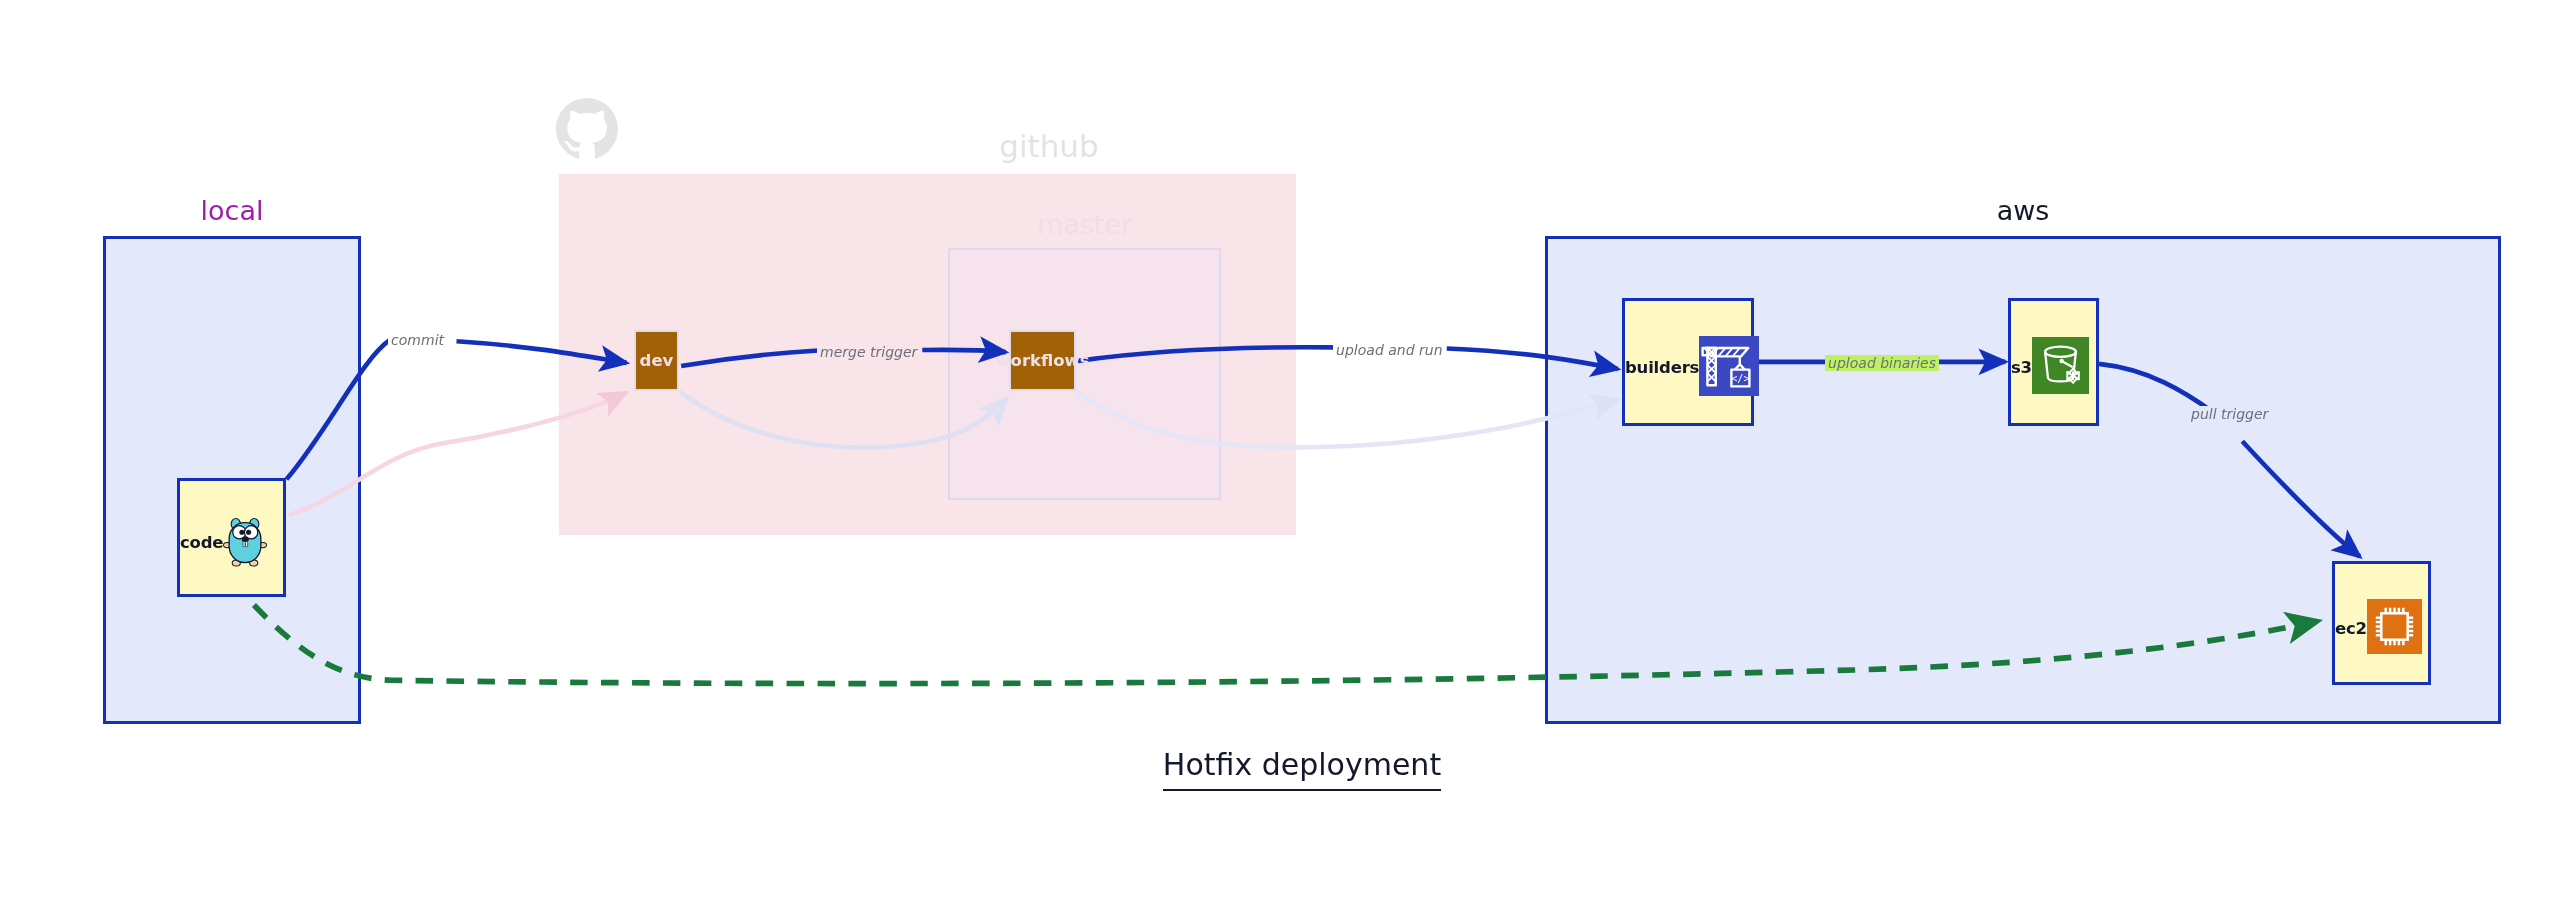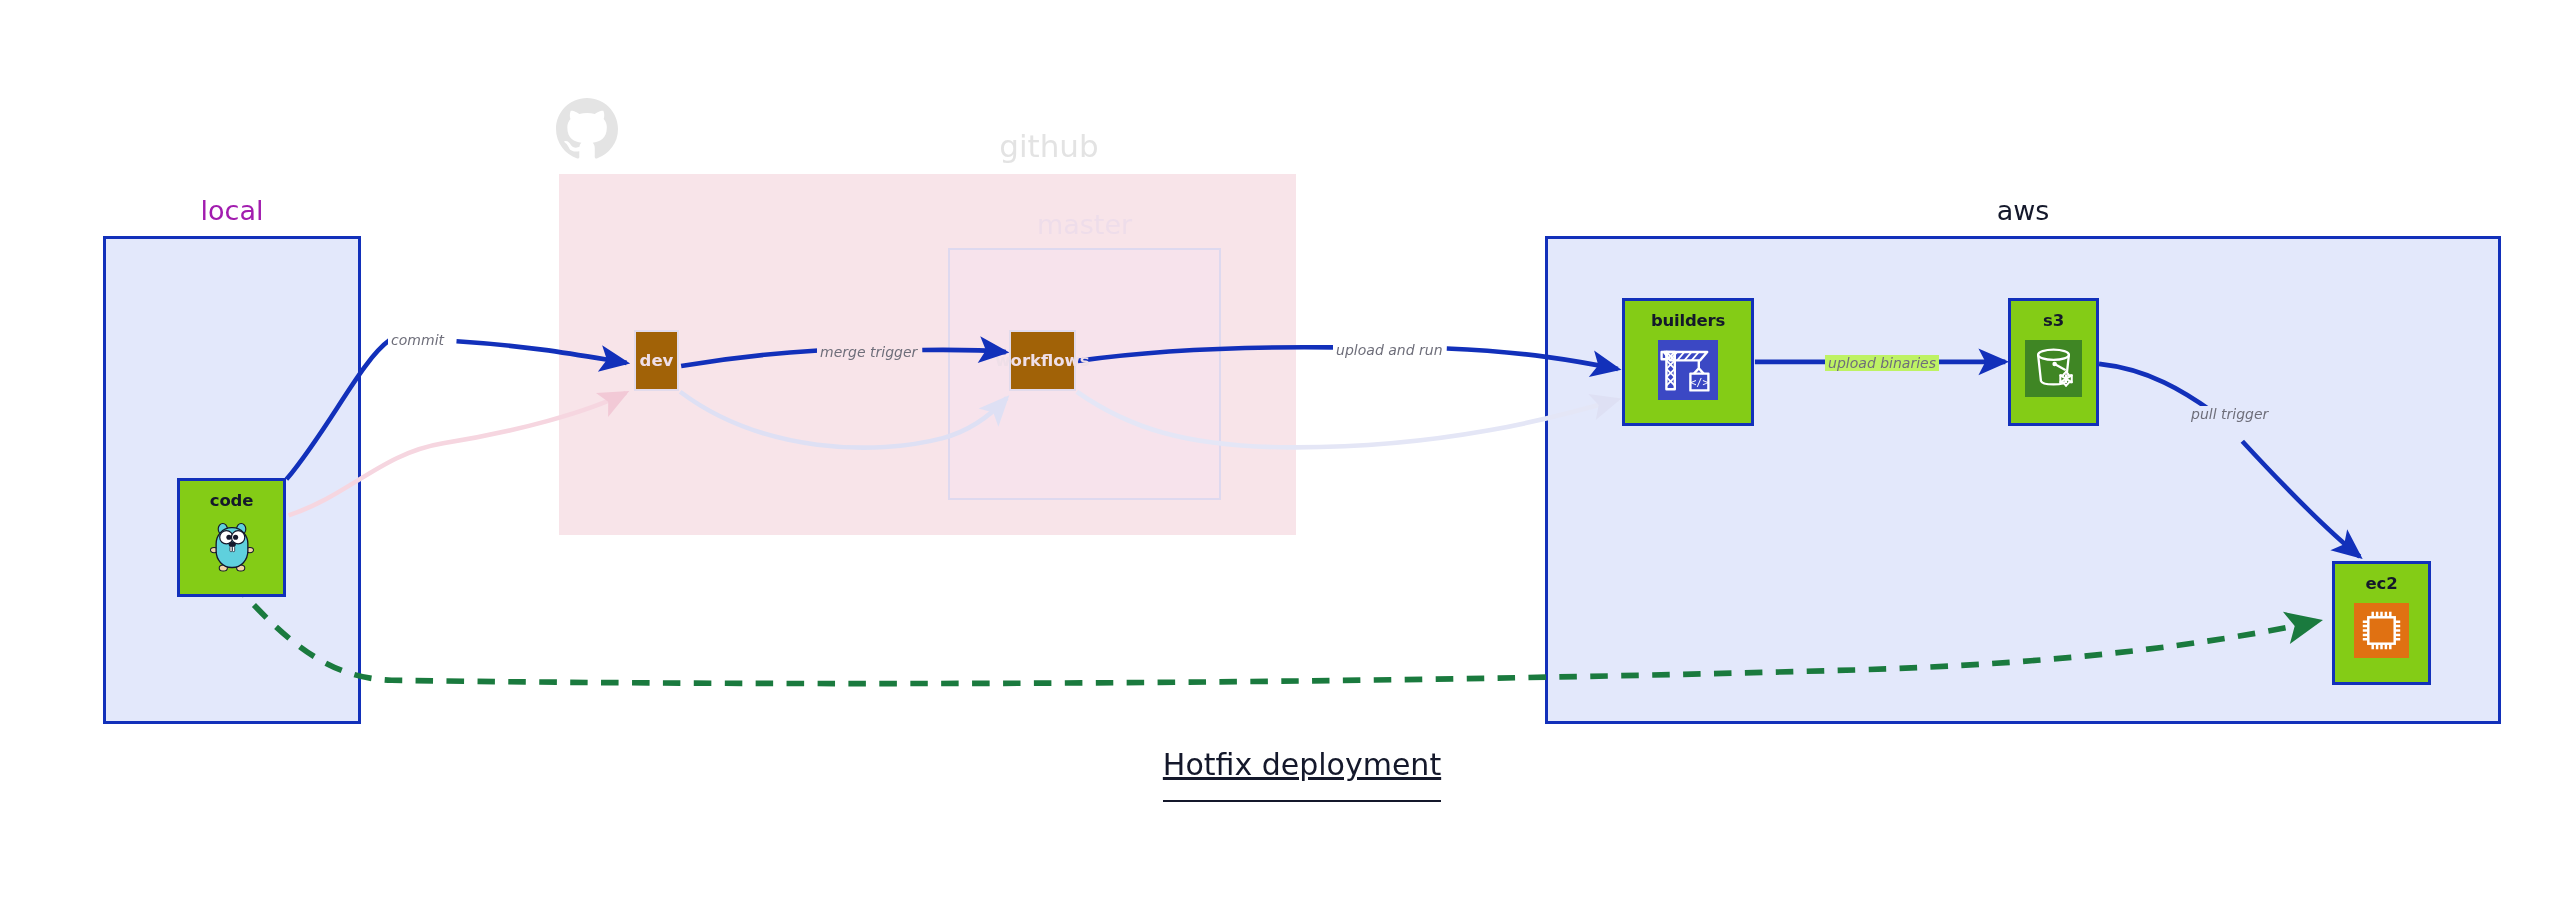--- a/index.html
+++ b/index.html
@@ -21,22 +21,22 @@
 
   #grp-master{left:948px;top:248px;width:273px;height:252px;
     background:#f7e3ec;border:2.1px solid #ded9ef;}
   #lbl-master{left:948px;top:209px;width:273px;font-size:27px;color:#eeddea;text-align:center;}
 
   #grp-aws{left:1545px;top:236px;width:956px;height:488px;
     background:#e3e8fb;border:3.6px solid #1230ba;}
   #lbl-aws{left:1545px;top:195px;width:956px;font-size:27px;color:#14182b;}
 
   
-  .node{position:absolute;box-sizing:border-box;background:#84cc16;
-    border:3.6px solid #1230ba;display:flex;flex-direction:column;
+  .node{position:absolute;box-sizing:border-box;background:#fef9c3;
+    border:3.6px solid #1230ba;display:flex;flex-direction:row;
     align-items:center;}
   .node .node-title{font-size:16.5px;font-weight:bold;color:#14182b;
     margin-top:10.3px;font-family:"DejaVu Sans",sans-serif;letter-spacing:-0.2px;}
   .node .node-icon{margin-top:9.3px;}
 
   #node-code{left:177px;top:478px;width:109px;height:119px;}
   #node-builders{left:1622px;top:298px;width:132px;height:128px;}
   #node-s3{left:2008px;top:298px;width:91px;height:128px;}
   #node-ec2{left:2332px;top:561px;width:99px;height:124px;text-align:right;}
 
@@ -58,21 +58,21 @@
   .edge-label.on-pink{background:transparent;}
   #el-commit{left:388px;top:332px;}
   #el-merge{left:817px;top:344px;background:#f8e4e9;}
   #el-upload-run{left:1333px;top:342px;}
   #el-upload-bin{left:1825px;top:355px;background:#bef264;}
   #el-pull{left:2188px;top:406px;background:#e3e8fb;}
 
   
   #caption{position:absolute;left:0;top:747px;width:2604px;text-align:center;
     font-size:30px;color:#14182b;font-family:"DejaVu Sans",sans-serif;}
-  #caption span{border-bottom:2.6px solid #14182b;padding-bottom:18px;text-decoration:underline;}
+  #caption span{border-bottom:2.6px solid #14182b;padding-bottom:7px;}
 
   
   #gh-logo{position:absolute;left:556px;top:98px;width:62px;height:62px;opacity:1;}
 </style>
 </head>
 <body>
 
 <div id="stage">
 
   <div class="group" id="grp-github"></div>

